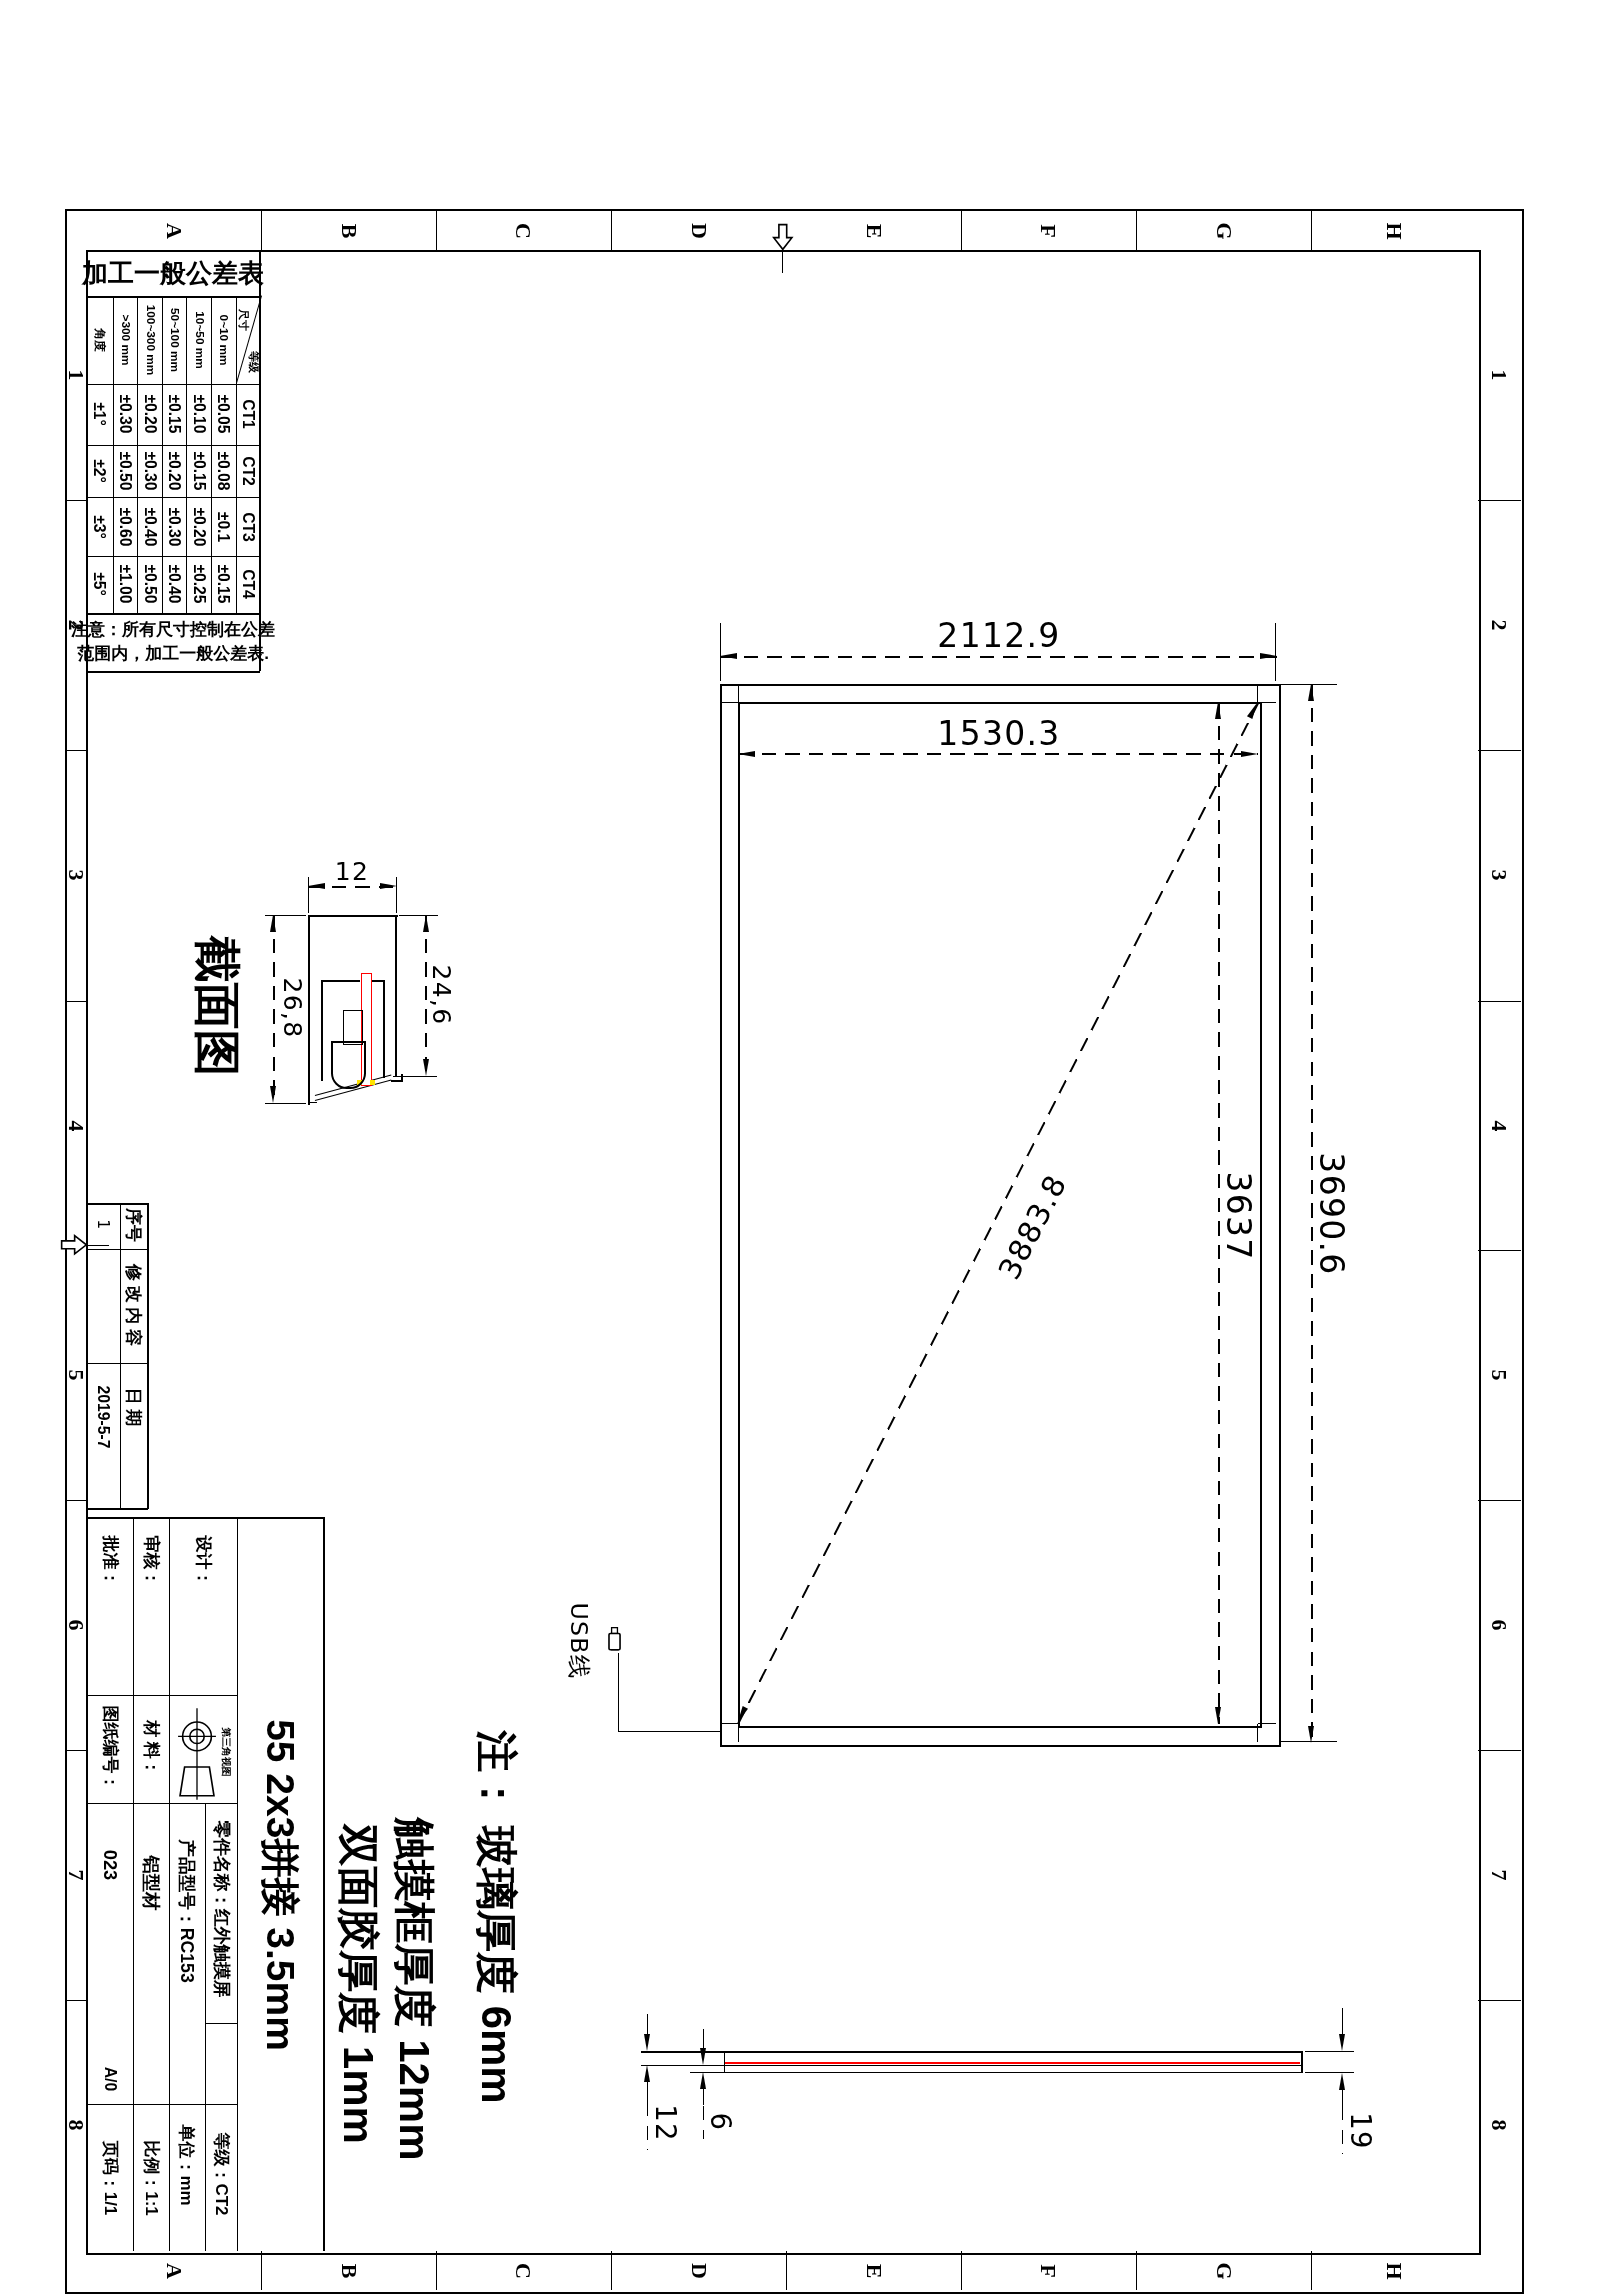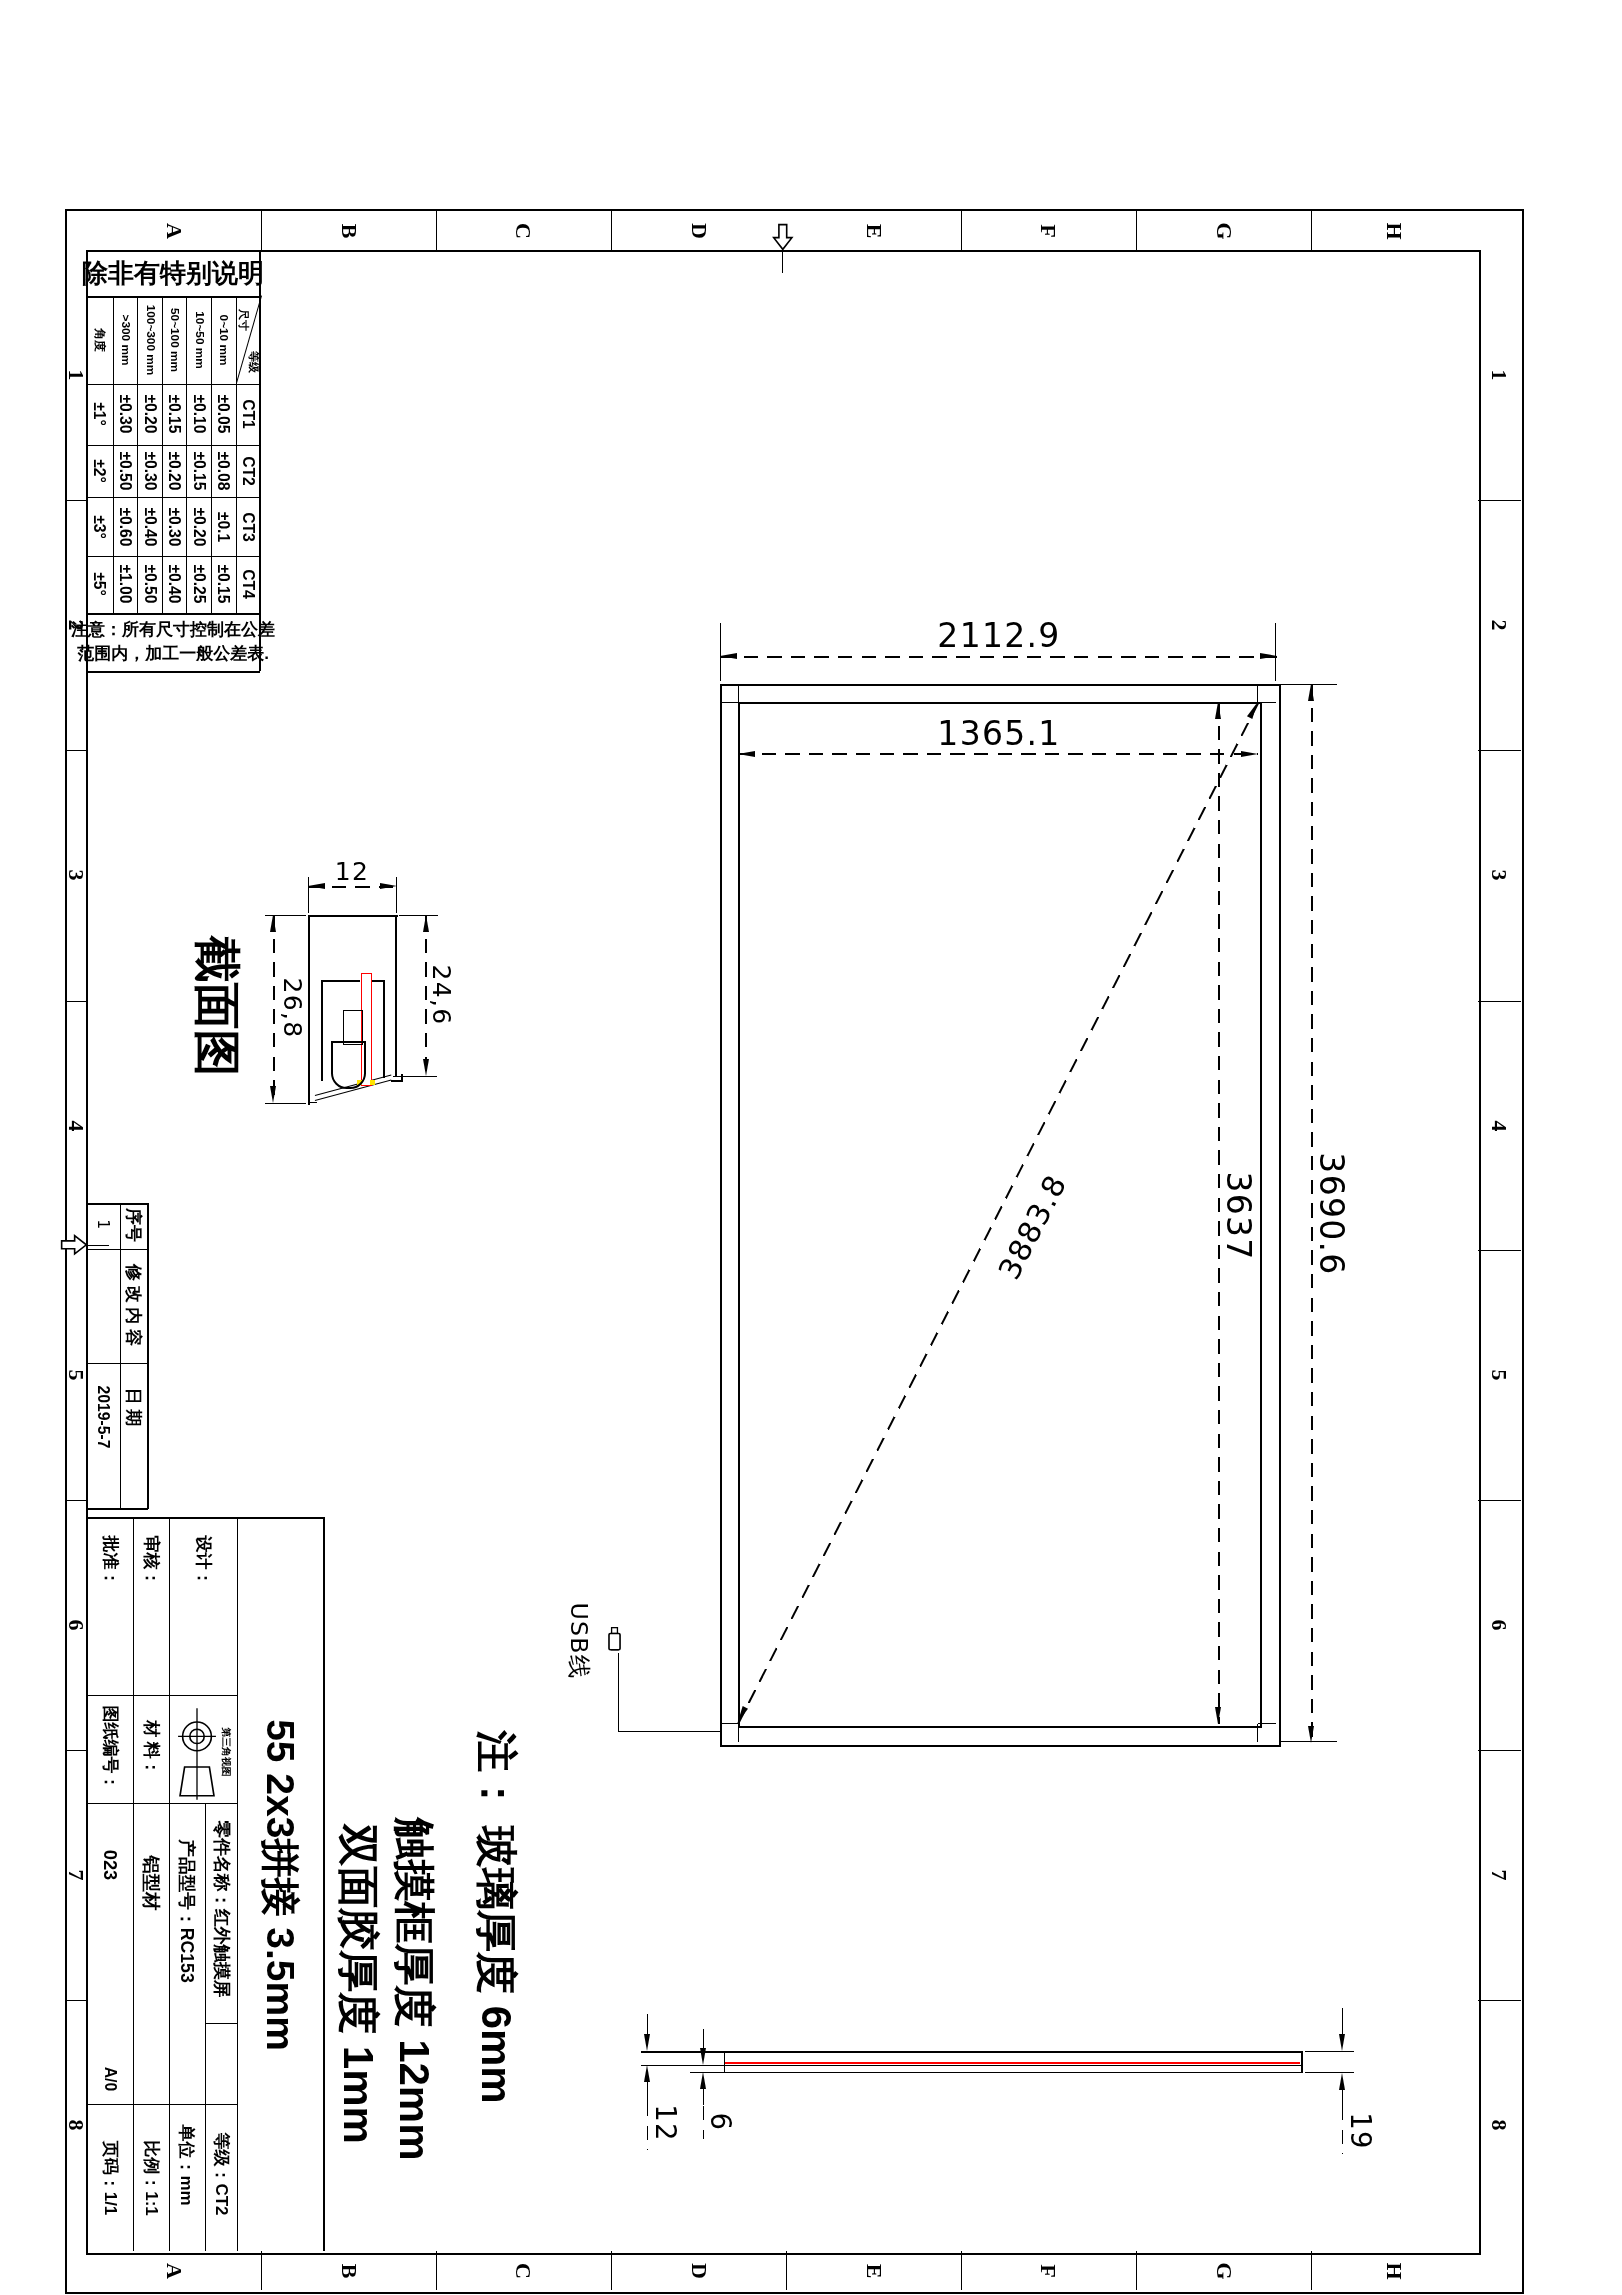--- a/index.html
+++ b/index.html
@@ -116,21 +116,21 @@
   <div class="ln" style="left:236px;top:296px;width:1.3px;height:317px;"></div>
   <div class="ln" style="left:86px;top:296px;width:174px;height:2px;"></div>
   <div class="ln" style="left:86px;top:384px;width:174px;height:1.3px;"></div>
   <div class="ln" style="left:86px;top:445px;width:174px;height:1.3px;"></div>
   <div class="ln" style="left:86px;top:497px;width:174px;height:1.3px;"></div>
   <div class="ln" style="left:86px;top:556px;width:174px;height:1.3px;"></div>
   <div class="ln" style="left:86px;top:613px;width:174px;height:2px;"></div>
   <div class="ln" style="left:86px;top:671px;width:174px;height:2px;"></div>
   <div class="ln" style="left:236px;top:383px;width:91px;height:1.3px;transform-origin:0 0;transform:rotate(-74deg);"></div>
 
-  <div class="t cjk" style="left:173px;top:273px;font-size:26px;">除非有特别说明</div>
+  <div class="t cjk" style="left:173px;top:273px;font-size:26px;">加工一般公差表</div>
   <div class="t r cjk" style="left:99px;top:340px;font-size:11.8px;">角度</div>
   <div class="t r cjk" style="left:125px;top:340px;font-size:11.8px;">&gt;300 mm</div>
   <div class="t r cjk" style="left:150px;top:340px;font-size:11.8px;">100~300 mm</div>
   <div class="t r cjk" style="left:174px;top:340px;font-size:11.8px;">50~100 mm</div>
   <div class="t r cjk" style="left:199px;top:340px;font-size:11.8px;">10~50 mm</div>
   <div class="t r cjk" style="left:223px;top:340px;font-size:11.8px;">0~10 mm</div>
   <div class="t r cjk" style="left:243px;top:320px;font-size:11px;">尺寸</div>
   <div class="t r cjk" style="left:253px;top:362px;font-size:11px;">等级</div>
 
   <div class="t r cjk" style="left:248px;top:414px;font-size:15.7px;">CT1</div>
@@ -183,21 +183,21 @@
   <div class="ln" style="left:720px;top:623px;width:1.3px;height:58px;"></div>
   <div class="ln" style="left:1275px;top:623px;width:1.3px;height:58px;"></div>
   <div class="dh" style="left:720px;top:656px;width:557px;"></div>
   <div class="arr aL" style="left:720px;top:653px;"></div>
   <div class="arr aR" style="left:1260px;top:653px;"></div>
   <div class="t dim" style="left:999px;top:635px;font-size:33px;">2112.9</div>
 
   <div class="dh" style="left:738px;top:753px;width:520px;"></div>
   <div class="arr aL" style="left:738px;top:751px;"></div>
   <div class="arr aR" style="left:1241px;top:751px;"></div>
-  <div class="t dim" style="left:999px;top:733px;font-size:33px;">1365.1</div>
+  <div class="t dim" style="left:999px;top:733px;font-size:33px;">1530.3</div>
 
   <div class="dv" style="left:1218px;top:702px;height:1022px;"></div>
   <div class="arr aU" style="left:1215px;top:702px;"></div>
   <div class="arr aD" style="left:1215px;top:1707px;"></div>
   <div class="t r dim" style="left:1238px;top:1216px;font-size:33px;">3637</div>
 
   <div class="ln" style="left:1279px;top:684px;width:58px;height:1.3px;"></div>
   <div class="ln" style="left:1279px;top:1741px;width:58px;height:1.3px;"></div>
   <div class="dv" style="left:1311px;top:684px;height:1059px;"></div>
   <div class="arr aU" style="left:1308px;top:684px;"></div>

